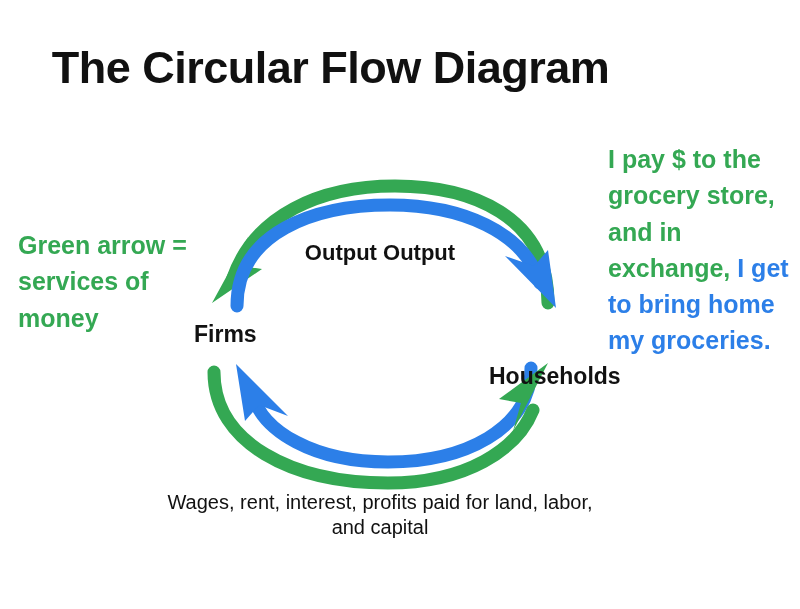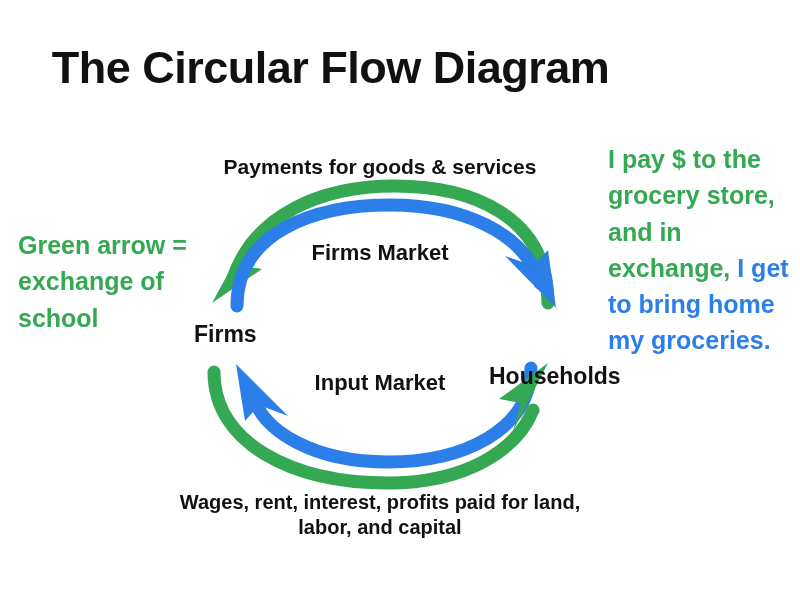--- a/index.html
+++ b/index.html
@@ -45,21 +45,21 @@
     font-size: 21px;
     font-weight: bold;
     color: #111111;
   }
   #bottom-caption {
     left: 155px;
     top: 490px;
     width: 450px;
     text-align: center;
     font-size: 20px;
-    font-weight: bold;
+    font-weight: normal;
     color: #111111;
     line-height: 1.25;
   }
 
   
   .market-label {
     width: 200px;
     text-align: center;
     font-size: 22px;
     font-weight: bold;
@@ -140,31 +140,29 @@
       <path d="M 531 368 C 531 430, 463 462, 388 462 C 315 462, 262 432, 252 393" fill="none" stroke="#2C7FE8" stroke-width="13" stroke-linecap="round"></path>
       <polygon points="236,364 245,421 259,405 288,416" fill="#2C7FE8"></polygon>
     </g>
 
     <g>
       <path d="M 214 372 C 214 443, 292 483, 388 483 C 466 483, 517 450, 533 410" fill="none" stroke="#34A853" stroke-width="13" stroke-linecap="round"></path>
       <polygon points="548,363 499,399 521,403 513,431" fill="#34A853"></polygon>
     </g>
   </svg>
 
-  <div id="top-caption" class="abs">Payments for goods &amp; services</div>
 
-  <div id="output-market" class="abs market-label">Firms Market</div>
+  <div id="output-market" class="abs market-label">Output Output</div>
 
-  <div id="input-market" class="abs market-label">Input Market</div>
 
   <div id="firms-label" class="abs actor-label">Firms</div>
 
   <div id="households-label" class="abs actor-label">Households</div>
 
   <div id="bottom-caption" class="abs">Wages, rent, interest, profits paid for land, labor, and capital</div>
 
-  <div id="legend-green" class="abs note">Green arrow = exchange of school</div>
+  <div id="legend-green" class="abs note">Green arrow = services of money</div>
 
 
   <div id="note-goods" class="abs note"><span class="seg-green">I pay $ to the grocery store, and in exchange,</span><span class="seg-blue"> I get to bring home my groceries.</span></div>
 
 
 </div>
 
 </body></html>

